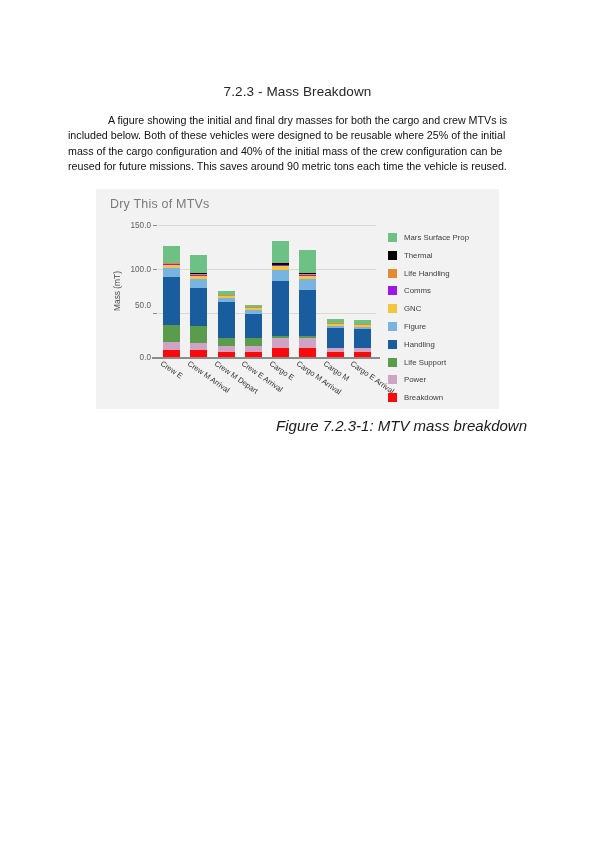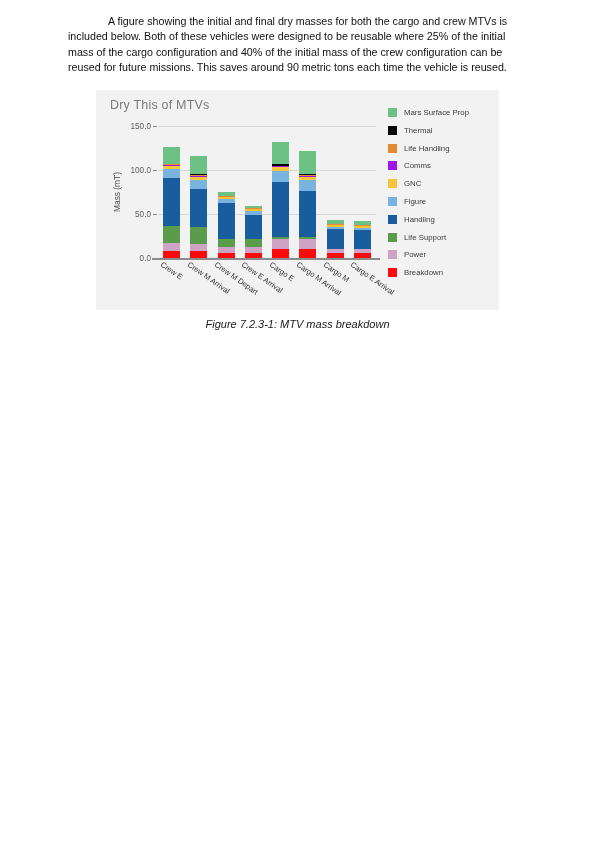--- a/index.html
+++ b/index.html
@@ -142,72 +142,73 @@
     transform-origin: left top;
     transform: rotate(35deg);
     font-size: 7.6px;
     color: #333333;
     white-space: nowrap;
   }
   
   .legend {
     position: absolute;
     left: 292px;
-    top: 14px;
+    top: 40px;
     width: 106px;
   }
   .legend-item {
     display: flex;
     align-items: center;
     height: 17.8px;
   }
   .legend-swatch {
     width: 9px;
     height: 9px;
     flex: 0 0 9px;
     margin-right: 7px;
   }
   .legend-label {
     font-size: 7.8px;
     color: #3c3c3c;
     white-space: nowrap;
   }
   
   .figure-caption {
-    text-align: center;
-    font-size: 11px;
+    text-align: right;
+    font-size: 15px;
     font-style: italic;
     color: #1a1a1a;
     margin-top: 8px;
   }
 </style>
 </head>
 <body>
 
 <div class="page">
 
+  <h1 class="doc-heading">7.2.3 - Mass Breakdown</h1>
 
   <p class="doc-paragraph">A figure showing the initial and final dry masses for both the cargo and crew MTVs is included below. Both of these vehicles were designed to be reusable where 25% of the initial mass of the cargo configuration and 40% of the initial mass of the crew configuration can be reused for future missions. This saves around 90 metric tons each time the vehicle is reused.</p>
 
   <div class="figure-wrap">
 
     <div class="chart-panel">
 
       <div class="chart-title">Dry This of MTVs</div>
 
       <div class="y-axis-title">
         <span>Mass (mT)</span>
       </div>
 
       <div class="plot-area" id="plot-area">
         <div class="axis-baseline"></div>
       <div class="ytick-label" style="top: 132px;">0.0</div>
           <div class="ytick-mark" style="top: 132px;"></div>
           <div class="gridline" style="top: 88px;"></div>
-          <div class="ytick-label" style="top: 88px; padding-left: 8px;">50.0</div>
+          <div class="ytick-label" style="top: 80px; padding-left: 8px;">50.0</div>
           <div class="ytick-mark" style="top: 88px;"></div>
           <div class="gridline" style="top: 44px;"></div>
           <div class="ytick-label" style="top: 44px;">100.0</div>
           <div class="ytick-mark" style="top: 44px;"></div>
           <div class="gridline" style="top: 0px;"></div>
           <div class="ytick-label" style="top: 0px;">150.0</div>
           <div class="ytick-mark" style="top: 0px;"></div>
           <div class="bar" style="left: 5.1775px; width: 16.895px; height: 111.144px;">
             <div class="seg" style="height: 5.93824%; background: rgb(250, 10, 10);"></div>
             <div class="seg" style="height: 7.12589%; background: rgb(207, 163, 196);"></div>

